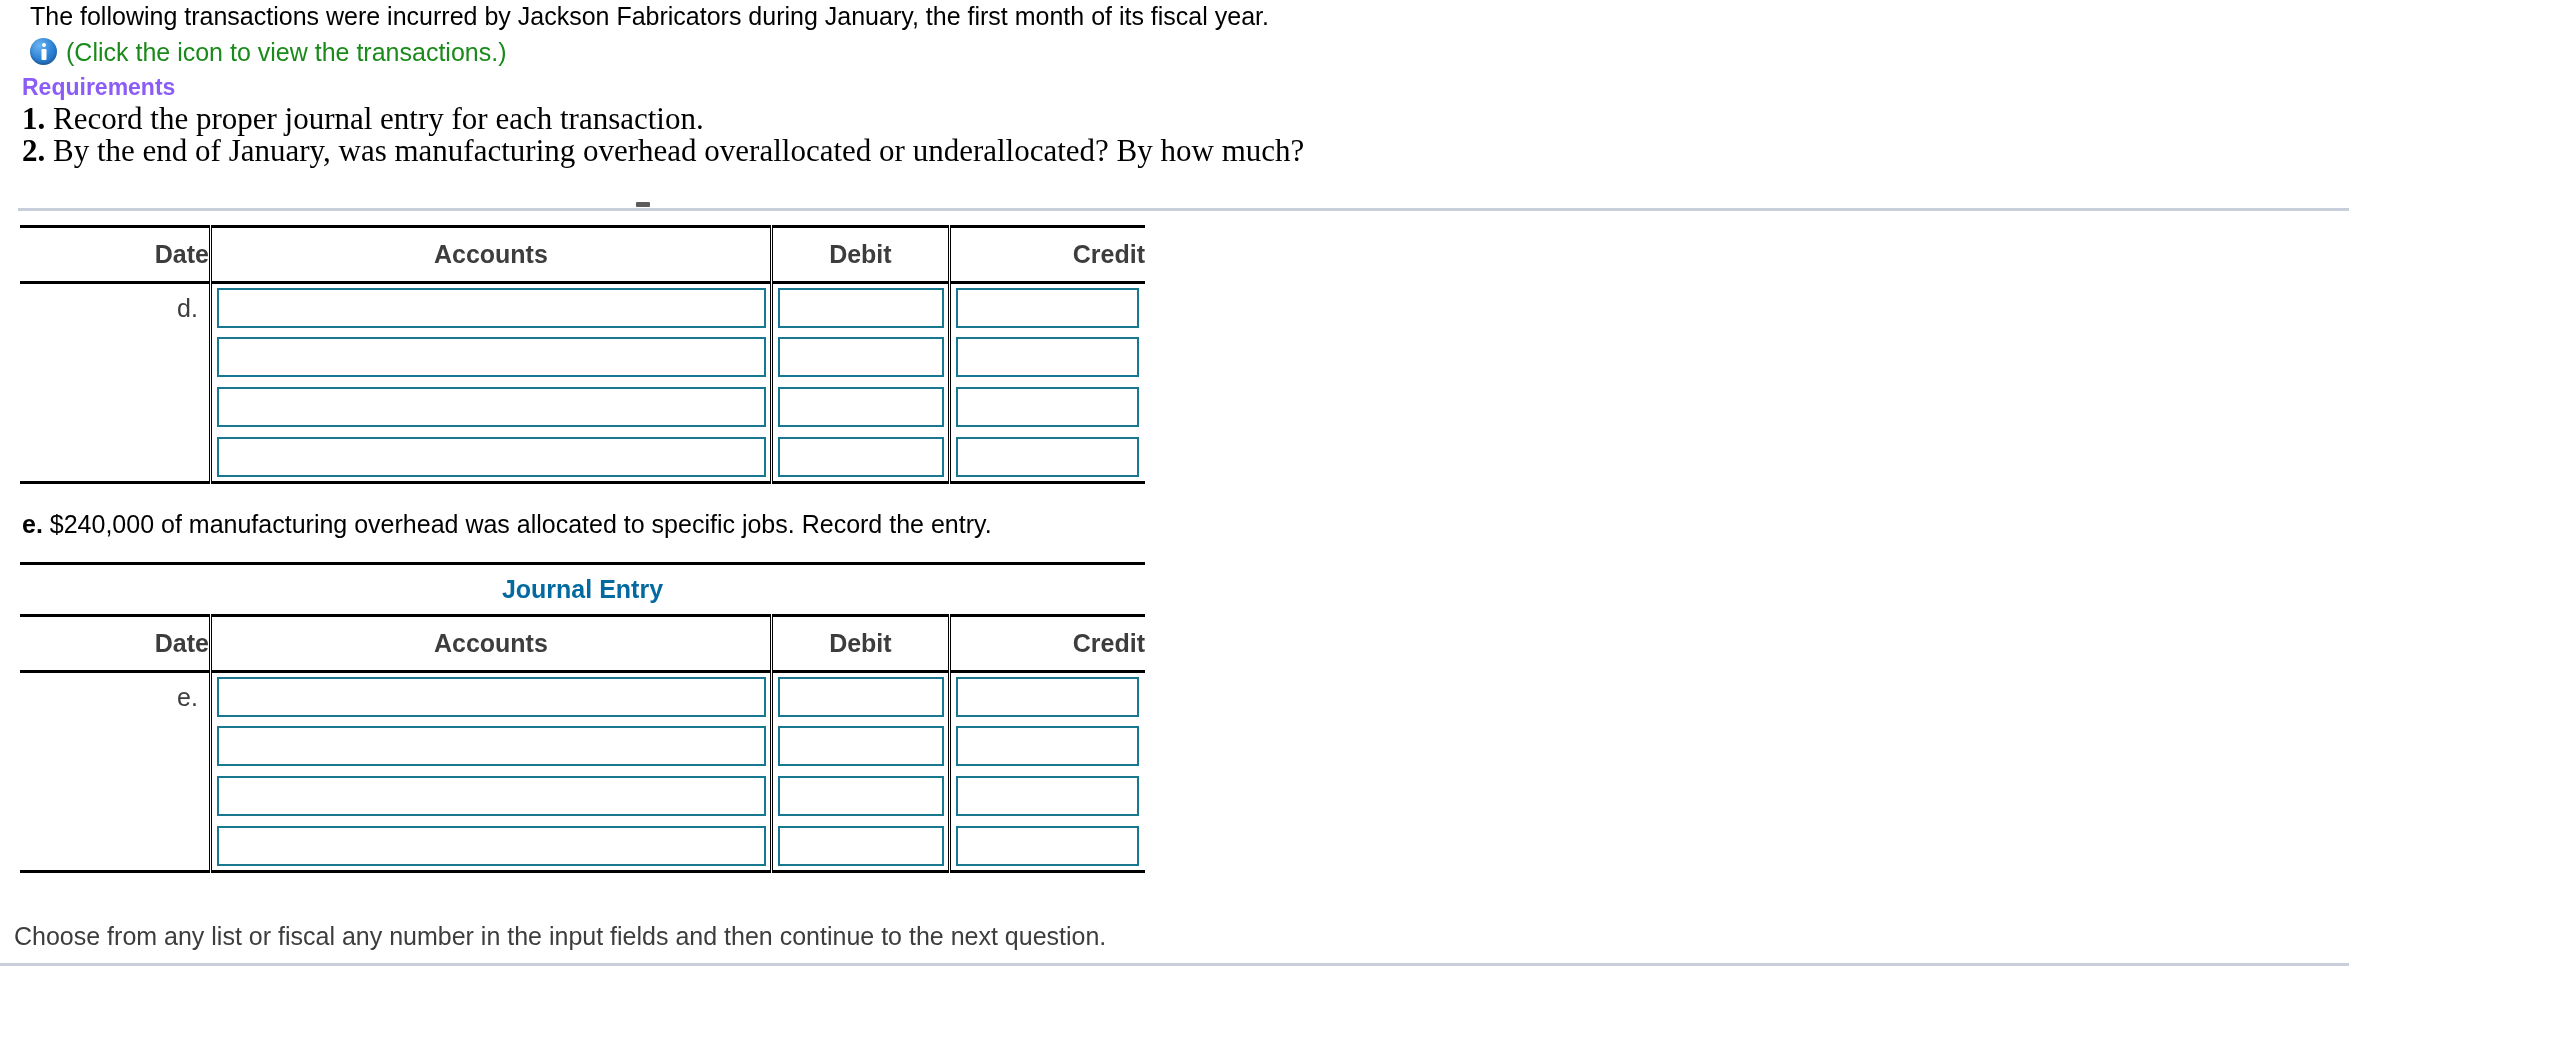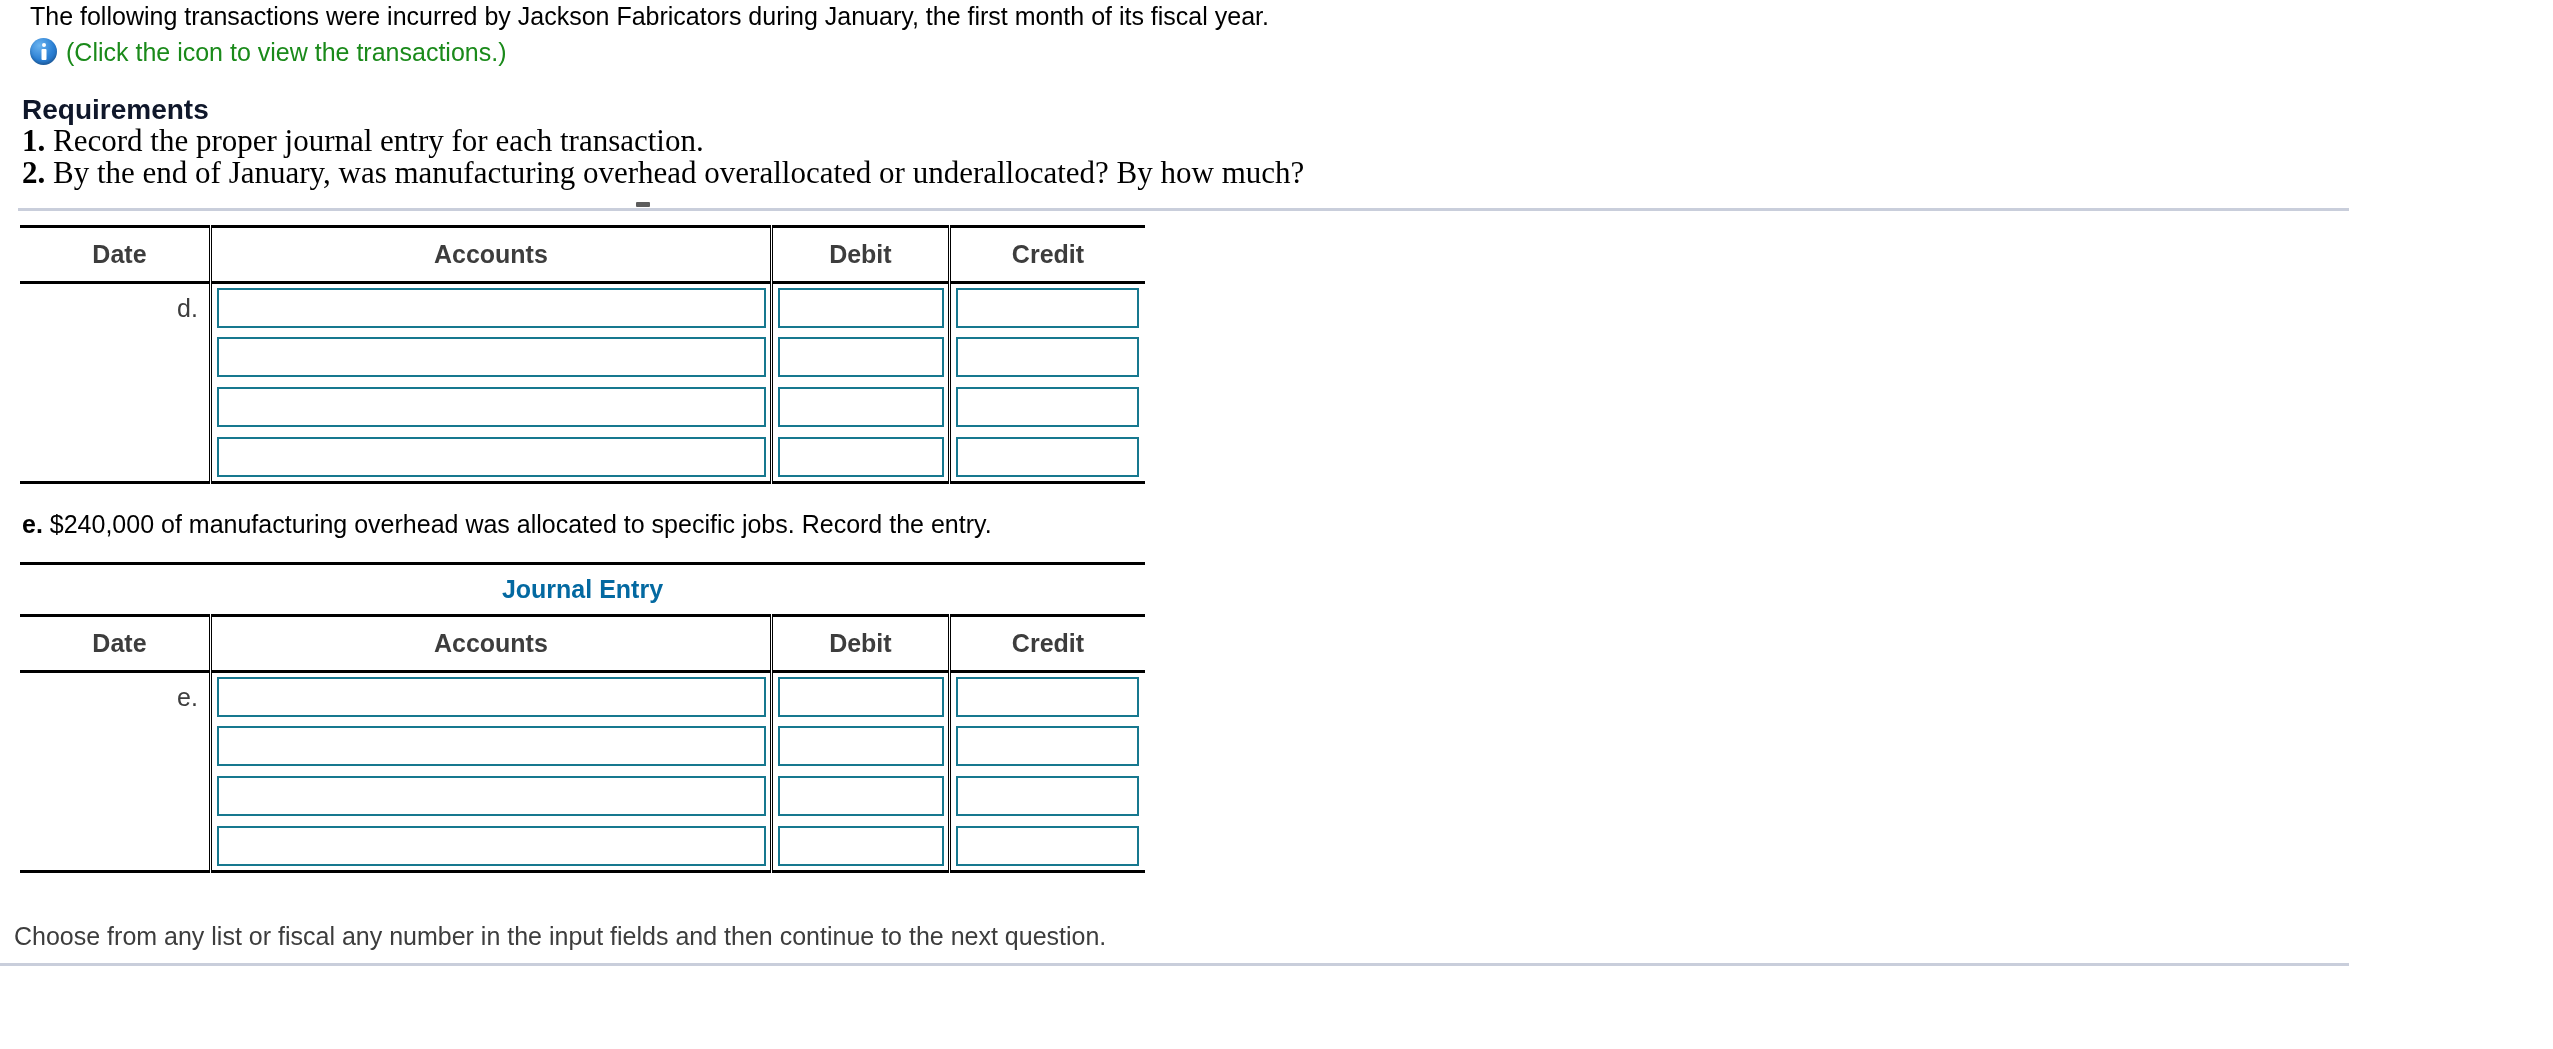--- a/index.html
+++ b/index.html
@@ -63,25 +63,24 @@
     background: #ffffff;
     border-radius: 1px;
   }
   .icon-link {
     font-size: 25px;
     color: #1a8a1a;
     margin-left: 9px;
     cursor: pointer;
   }
   .req-head {
-    font-size: 28px;
+    font-size: 23px;
     font-weight: bold;
-    color: #0f172a;
+    color: #8b5cf6;
     padding-left: 22px;
-    margin-top: 22px;
     line-height: 31px;
   }
   .req-item {
     font-size: 31px;
     color: #000;
     padding-left: 22px;
     line-height: 32px;
     white-space: nowrap;
     font-family: Liberation Serif, serif;
   }
@@ -125,39 +124,39 @@
     font-weight: bold;
     color: #3d3d3d;
     height: 56px;
     border-top: 3px solid #000;
     border-bottom: 3px solid #000;
     vertical-align: middle;
     padding: 0;
   }
   .jtable th.c-date {
     width: 185px;
-    text-align: center;
+    text-align: right;
     padding-left: 10px;
     border-right: 3px double #000;
   }
   .jtable th.c-acct {
     width: 545px;
     text-align: center;
     border-right: 3px double #000;
     border-left: 3px double #000;
   }
   .jtable th.c-debit {
     width: 173px;
     text-align: center;
     border-right: 3px double #000;
     border-left: 3px double #000;
   }
   .jtable th.c-credit {
     width: 190px;
-    text-align: center;
+    text-align: right;
     border-left: 3px double #000;
   }
   .jtable td {
     padding: 0;
     vertical-align: top;
     height: 50px;
   }
   .jtable td.d-date {
     width: 185px;
     text-align: right;

